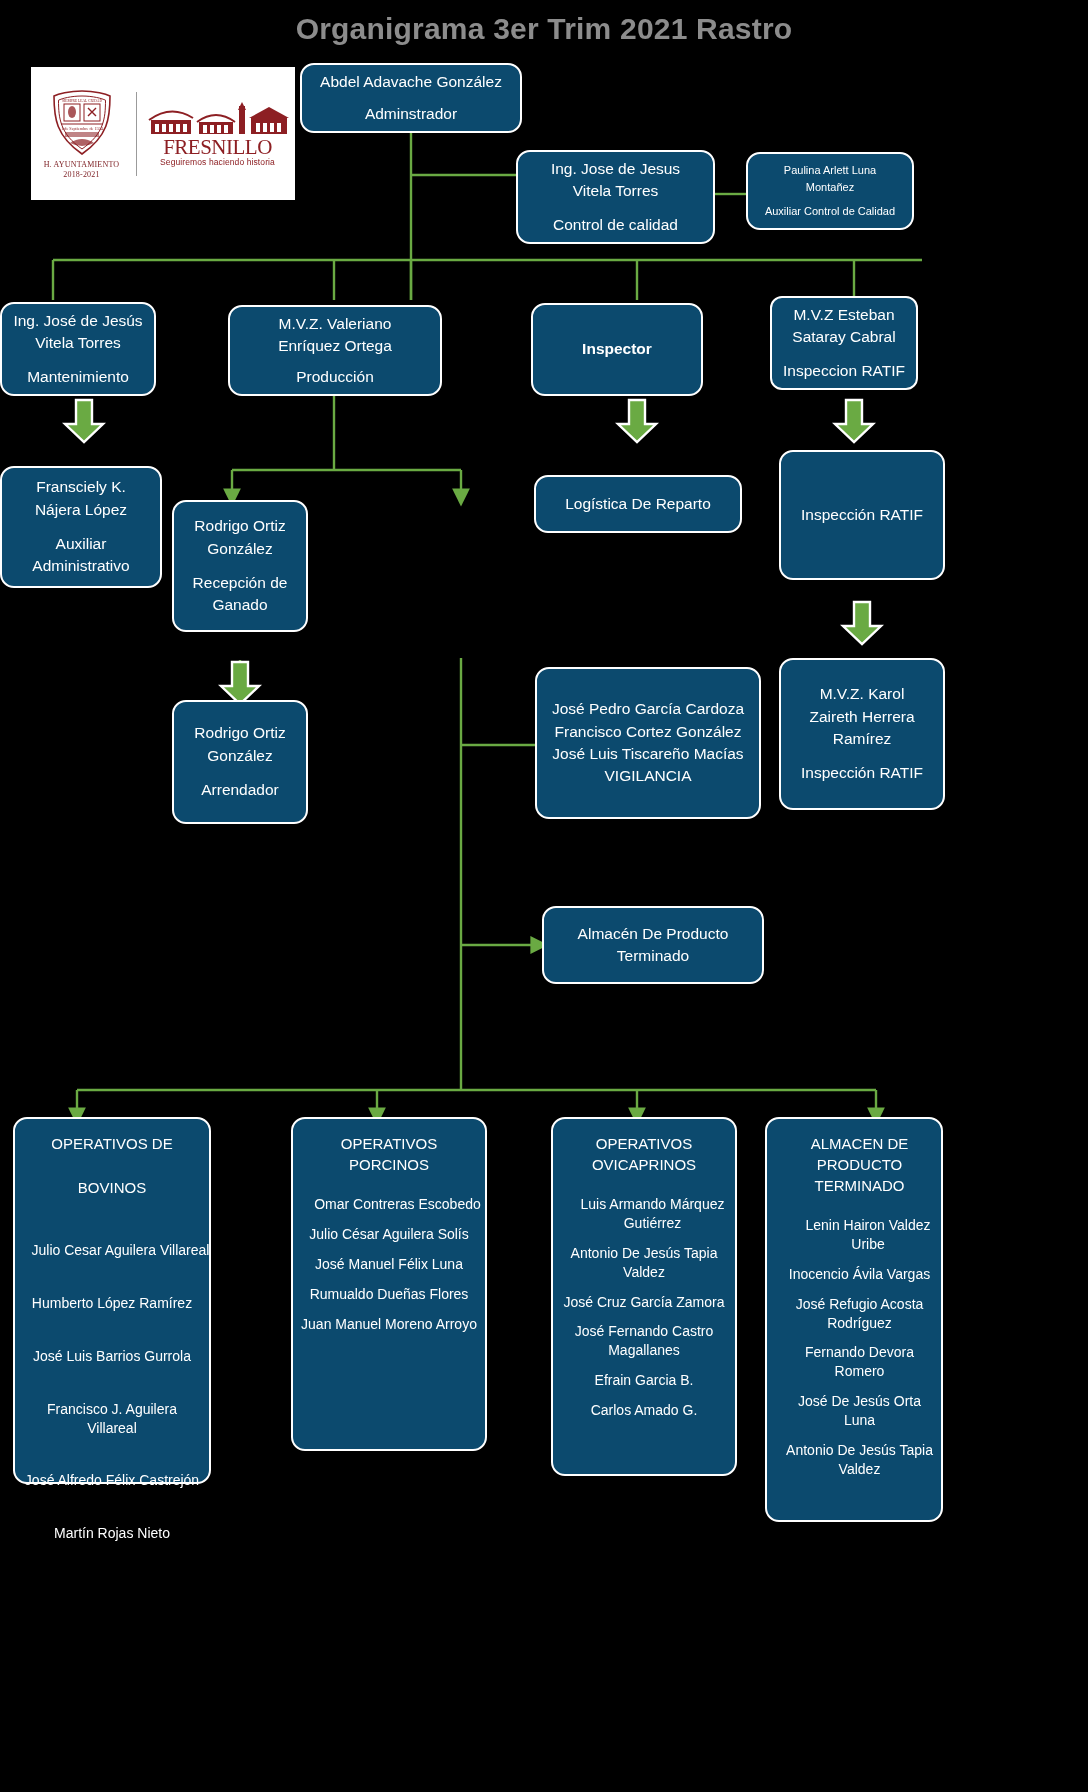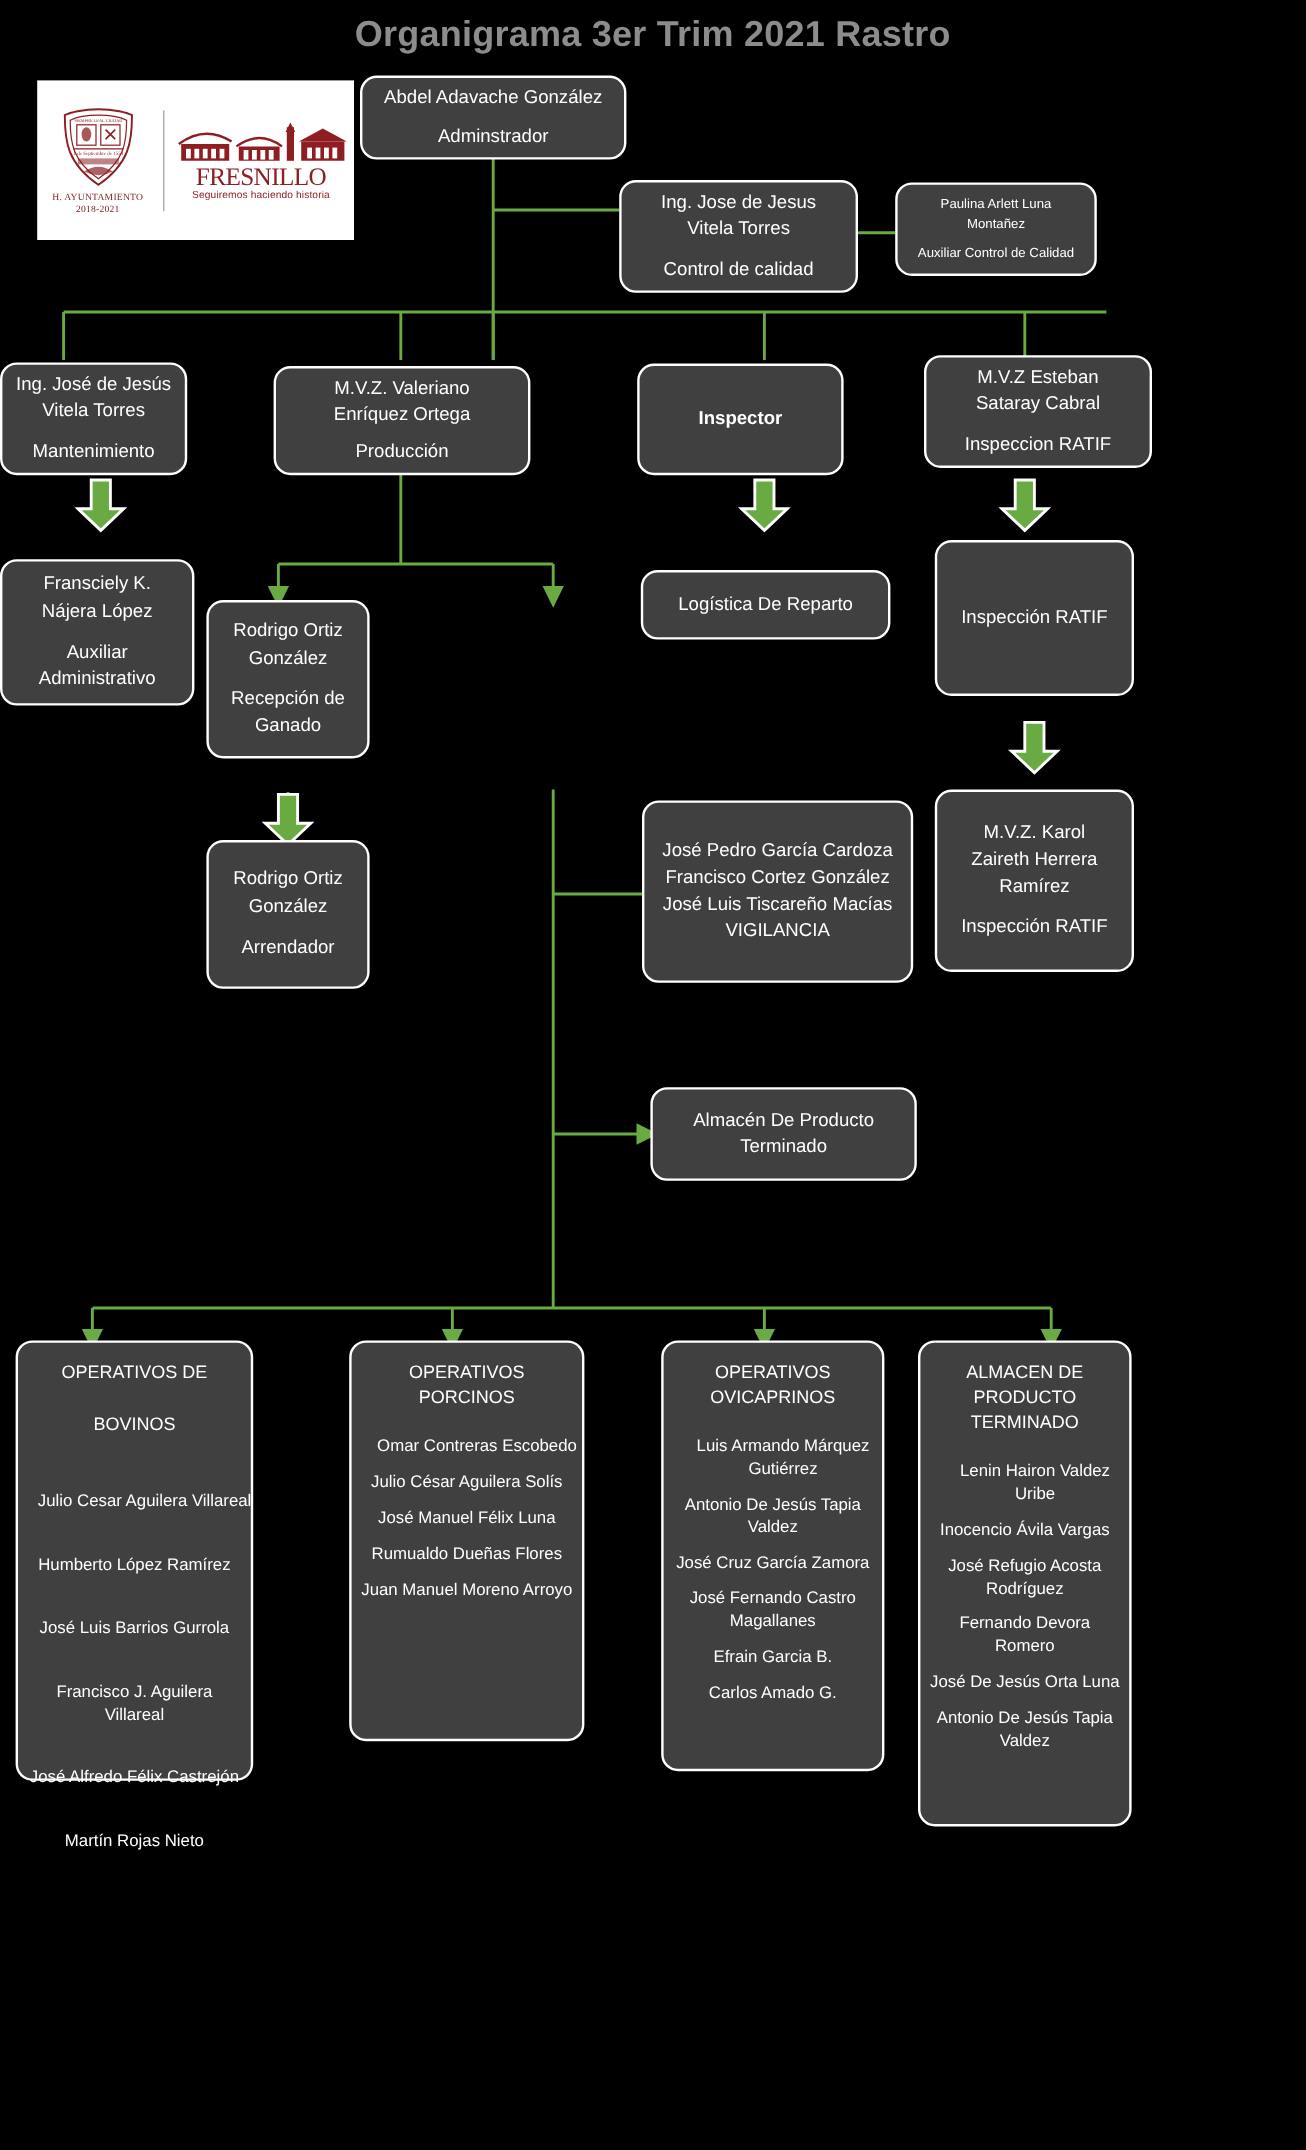--- a/index.html
+++ b/index.html
@@ -67,21 +67,21 @@
     font-size: 8.5px; color: #8d1f23; letter-spacing: .1px;
     font-family: "Liberation Sans", sans-serif;
   }
 
   
   #wires { position: absolute; left: 0; top: 0; width: 1088px; height: 1792px; }
 
   
   .node {
     position: absolute;
-    background: #404040;
+    background: #0c4a6e;
     border: 2px solid #ffffff;
     border-radius: 14px;
     color: #ffffff;
     display: flex;
     flex-direction: column;
     align-items: center;
     justify-content: center;
     text-align: center;
     padding: 6px 8px;
     font-size: 15.5px;
@@ -260,21 +260,21 @@
     <span class="ln">M.V.Z. Valeriano</span>
     <span class="ln">Enríquez Ortega</span>
     <span class="gap"></span>
     <span class="ln">Producción</span>
   </div>
 
   <div class="node" style="left:531px; top:303px; width:172px; height:93px;font-weight:bold;">
     <span class="ln">Inspector</span>
   </div>
 
-  <div class="node" style="left:770px; top:296px; width:190px; height:94px;">
+  <div class="node" style="left:770px; top:296px; width:148px; height:94px;border-radius:12px;">
     <span class="ln">M.V.Z Esteban</span>
     <span class="ln">Sataray Cabral</span>
     <span class="gap"></span>
     <span class="ln">Inspeccion RATIF</span>
   </div>
 
   <div class="node" style="left:0px; top:466px; width:162px; height:122px;">
     <span class="ln">Fransciely K.</span>
     <span class="ln">Nájera   López</span>
     <span class="gap"></span>
@@ -351,21 +351,21 @@
     <span class="ln hdr">OPERATIVOS</span>
     <span class="ln hdr">OVICAPRINOS</span>
     <span class="ln person first">Luis Armando Márquez Gutiérrez</span>
     <span class="ln person">Antonio De Jesús Tapia Valdez</span>
     <span class="ln person">José Cruz García Zamora</span>
     <span class="ln person">José Fernando Castro Magallanes</span>
     <span class="ln person">Efrain Garcia B.</span>
     <span class="ln person">Carlos Amado G.</span>
   </div>
 
-  <div class="node list" style="left:765px; top:1117px; width:178px; height:405px;">
+  <div class="node list" style="left:765px; top:1117px; width:178px; height:405px;padding-left:19px;">
     <span class="ln hdr">ALMACEN DE</span>
     <span class="ln hdr">PRODUCTO</span>
     <span class="ln hdr">TERMINADO</span>
     <span class="ln person first">Lenin Hairon Valdez Uribe</span>
     <span class="ln person">Inocencio Ávila Vargas</span>
     <span class="ln person">José Refugio Acosta Rodríguez</span>
     <span class="ln person">Fernando Devora Romero</span>
     <span class="ln person">José De Jesús Orta Luna</span>
     <span class="ln person">Antonio De Jesús Tapia Valdez</span>
   </div>

